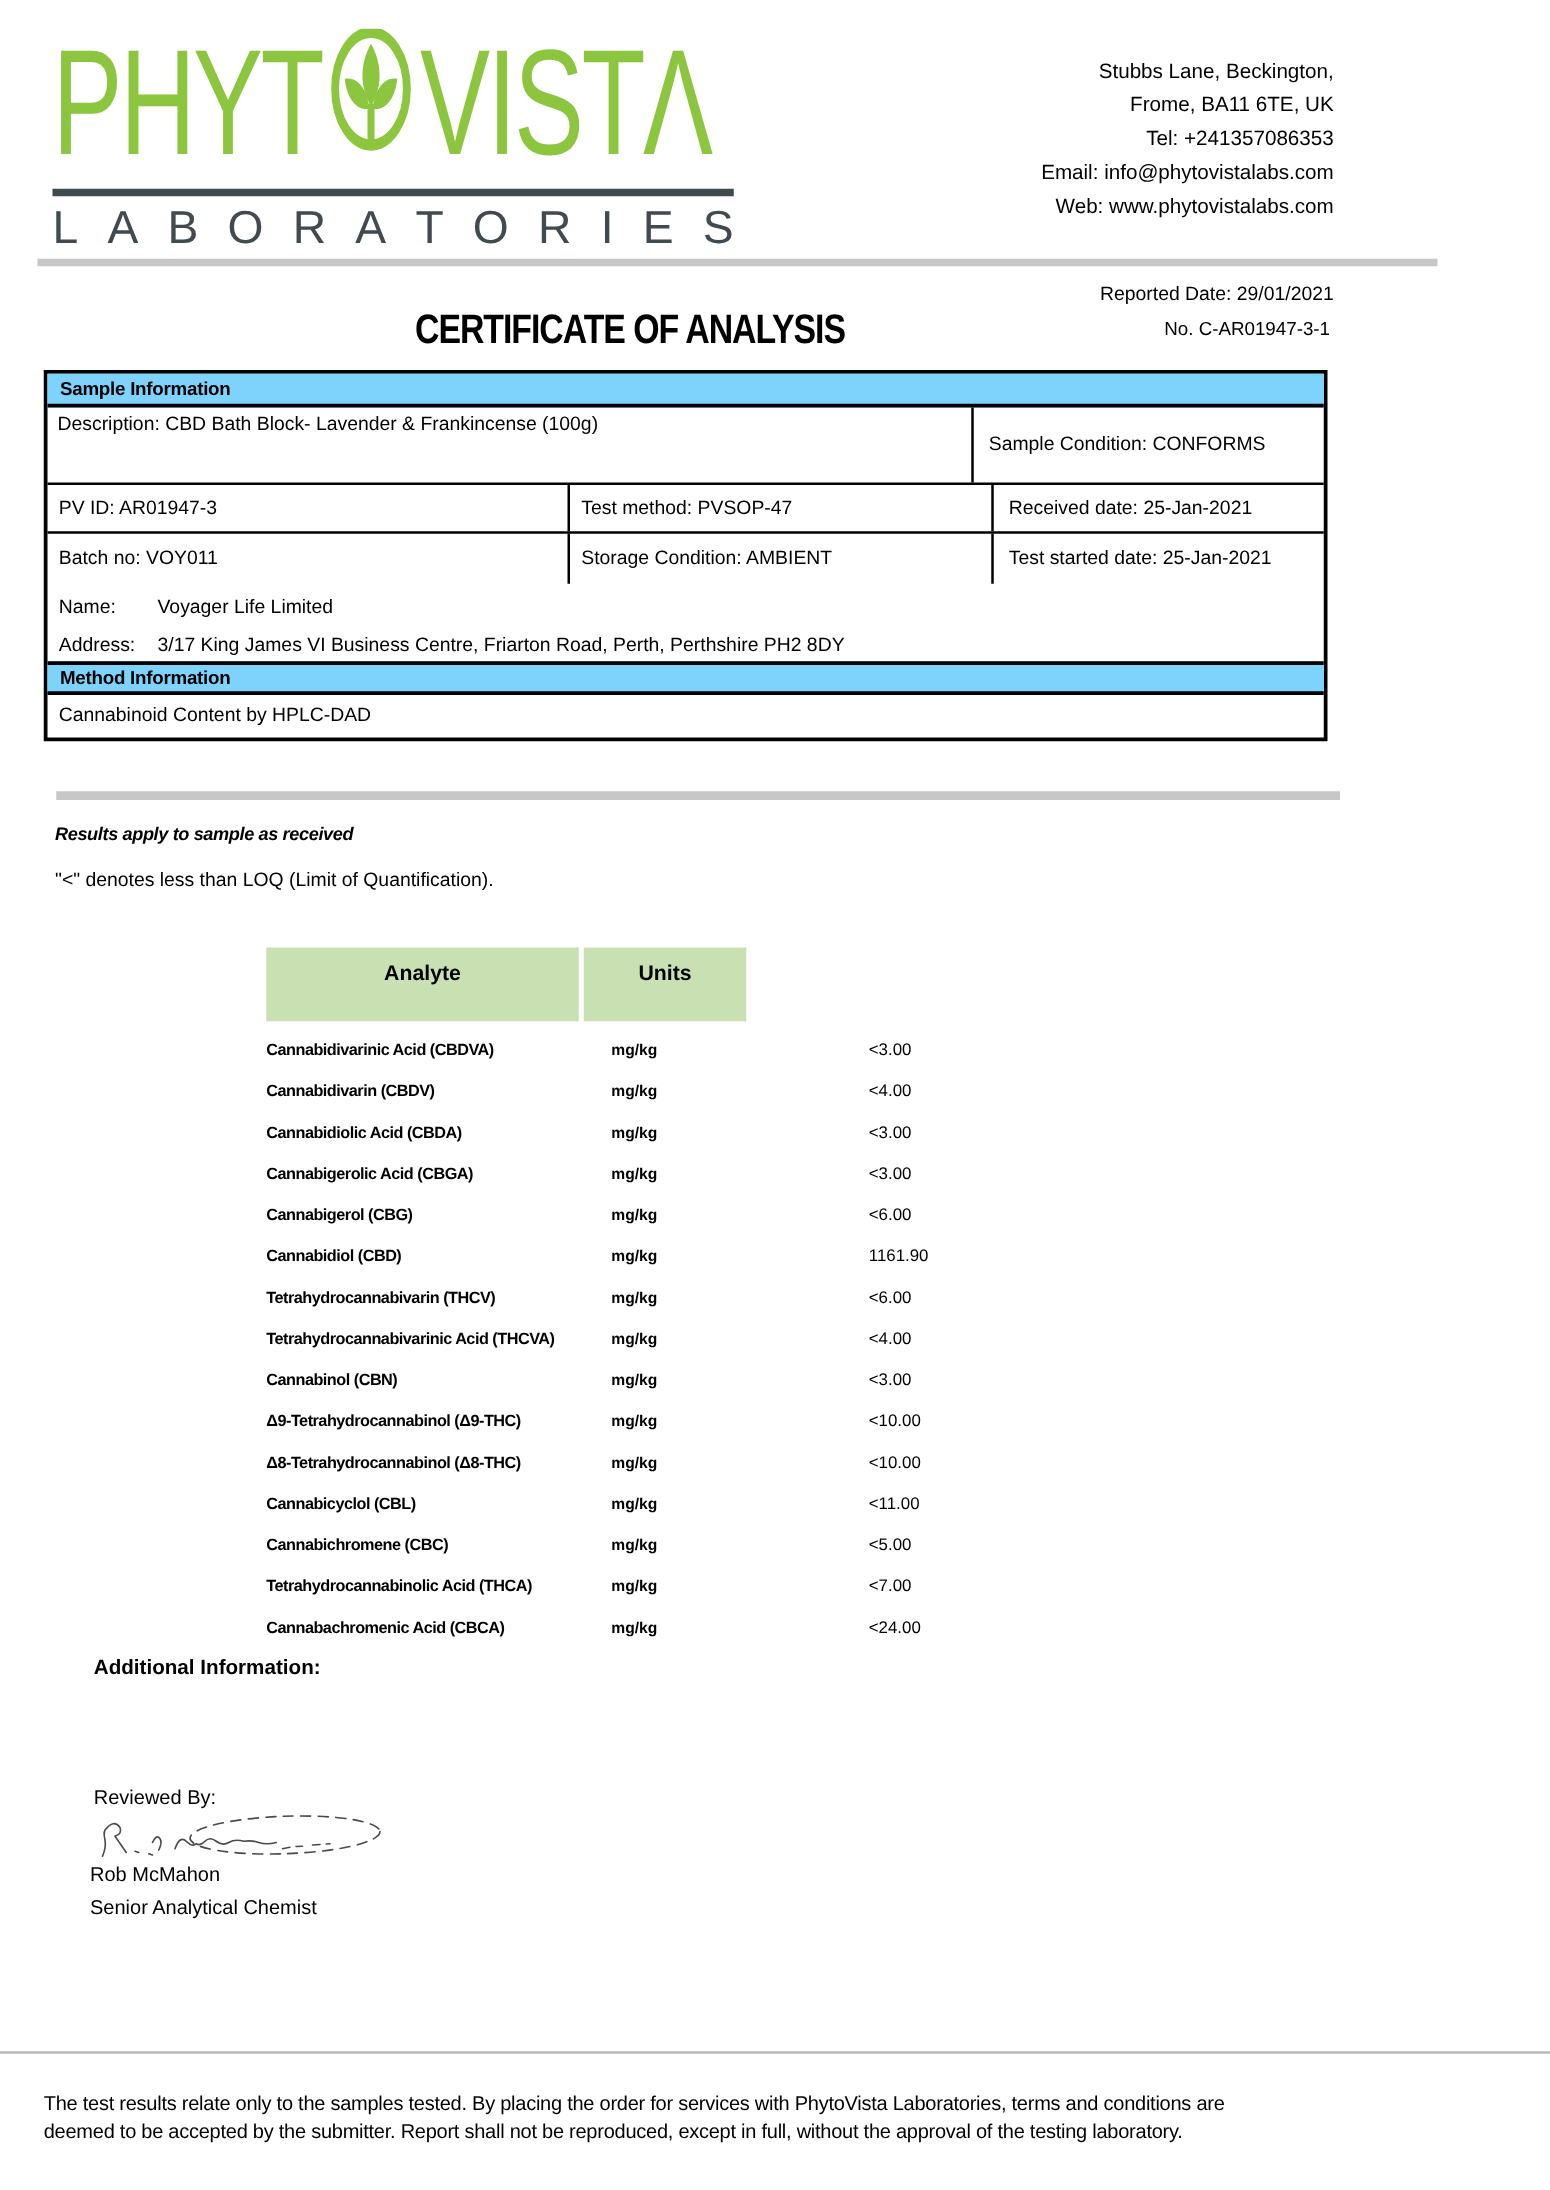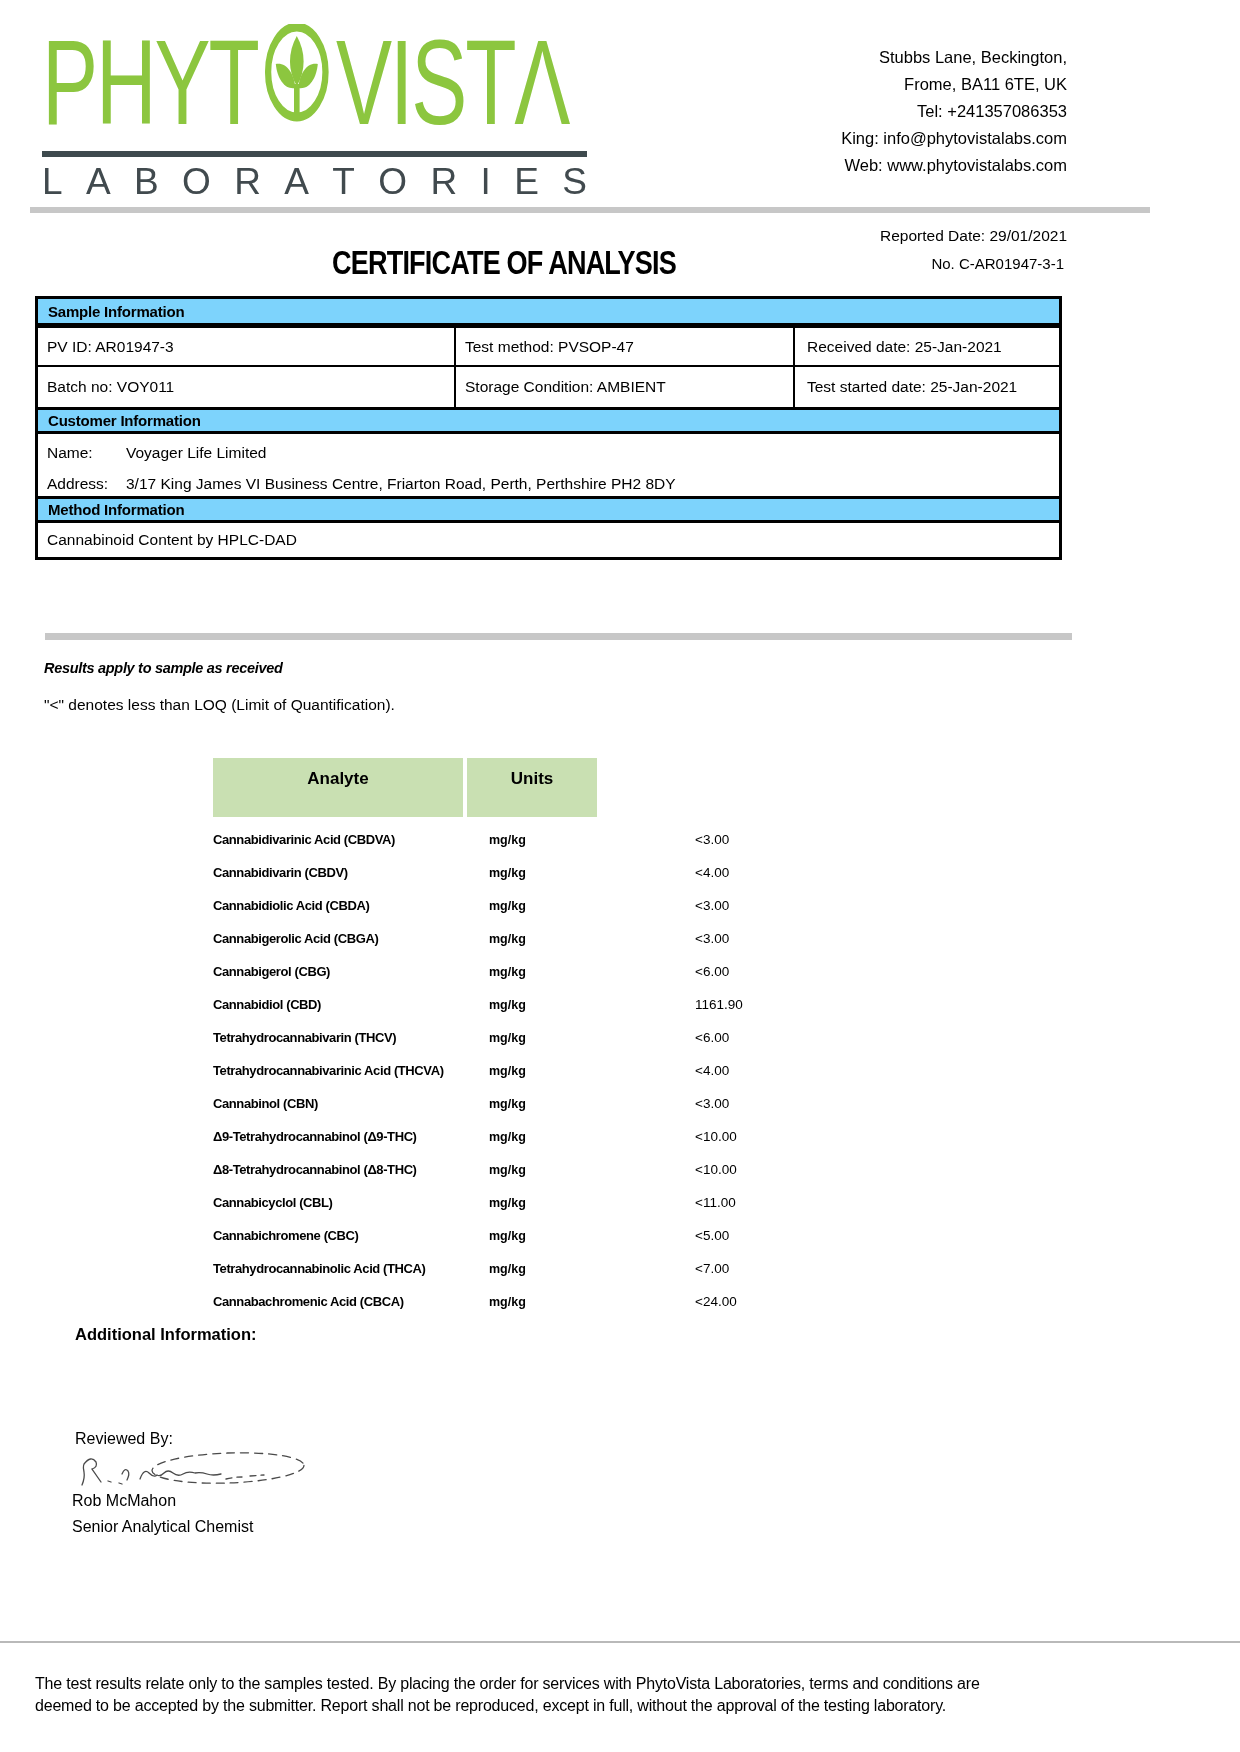--- a/index.html
+++ b/index.html
@@ -101,42 +101,45 @@
       <span>R</span>
       <span>I</span>
       <span>E</span>
       <span>S</span>
     </div>
 
   <div class="contact">
       <div>Stubbs Lane, Beckington,</div>
       <div>Frome, BA11 6TE, UK</div>
       <div>Tel: +241357086353</div>
-      <div>King: info@phytovistalabs.com</div>
+      <div>Email: info@phytovistalabs.com</div>
       <div>Web: www.phytovistalabs.com</div>
     </div>
 
   <div class="hr-gray1"></div>
   <div class="reported-date">Reported Date: 29/01/2021</div>
   <div class="report-no">No. C-AR01947-3-1</div>
   <div class="coa-title">CERTIFICATE OF ANALYSIS</div>
 
   <div class="infobox">
     <div class="band">Sample Information</div>
+    <div class="row desc-row">
+      <div class="desc-cell">Description: CBD Bath Block- Lavender &amp; Frankincense (100g)</div>
+      <div class="cond-cell">Sample Condition: CONFORMS</div>
+    </div>
     <div class="row three row2">
       <div class="c1">PV ID: AR01947-3</div>
       <div class="c2">Test method: PVSOP-47</div>
       <div class="c3">Received date: 25-Jan-2021</div>
     </div>
     <div class="row three row3">
       <div class="c1">Batch no: VOY011</div>
       <div class="c2">Storage Condition: AMBIENT</div>
       <div class="c3">Test started date: 25-Jan-2021</div>
     </div>
-    <div class="band mid">Customer Information</div>
     <div class="cust-cell">
       <div class="cust-line">
         <span class="lbl">Name:</span>
         <span>Voyager Life Limited</span>
       </div>
       <div class="cust-line">
         <span class="lbl">Address:</span>
         <span>3/17 King James VI Business Centre, Friarton Road, Perth, Perthshire PH2 8DY</span>
       </div>
     </div>

